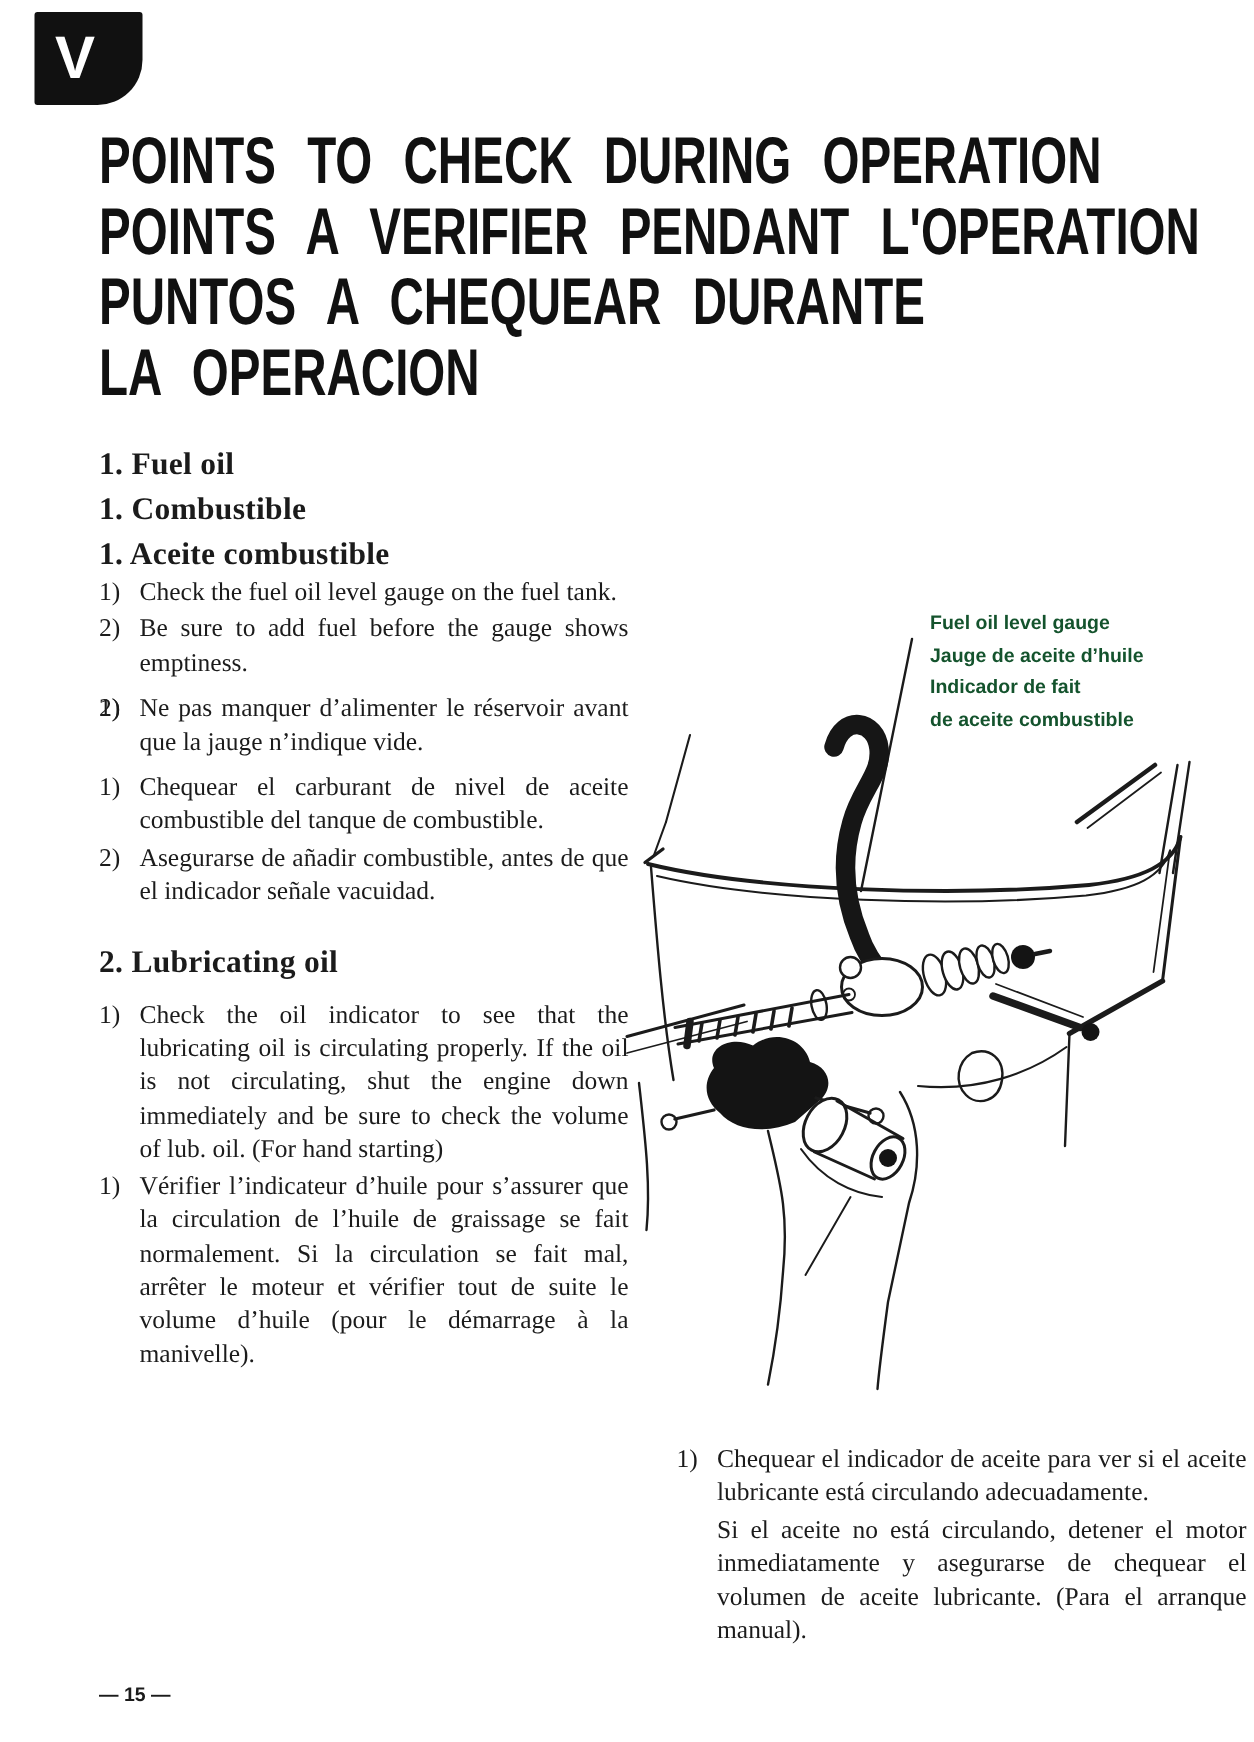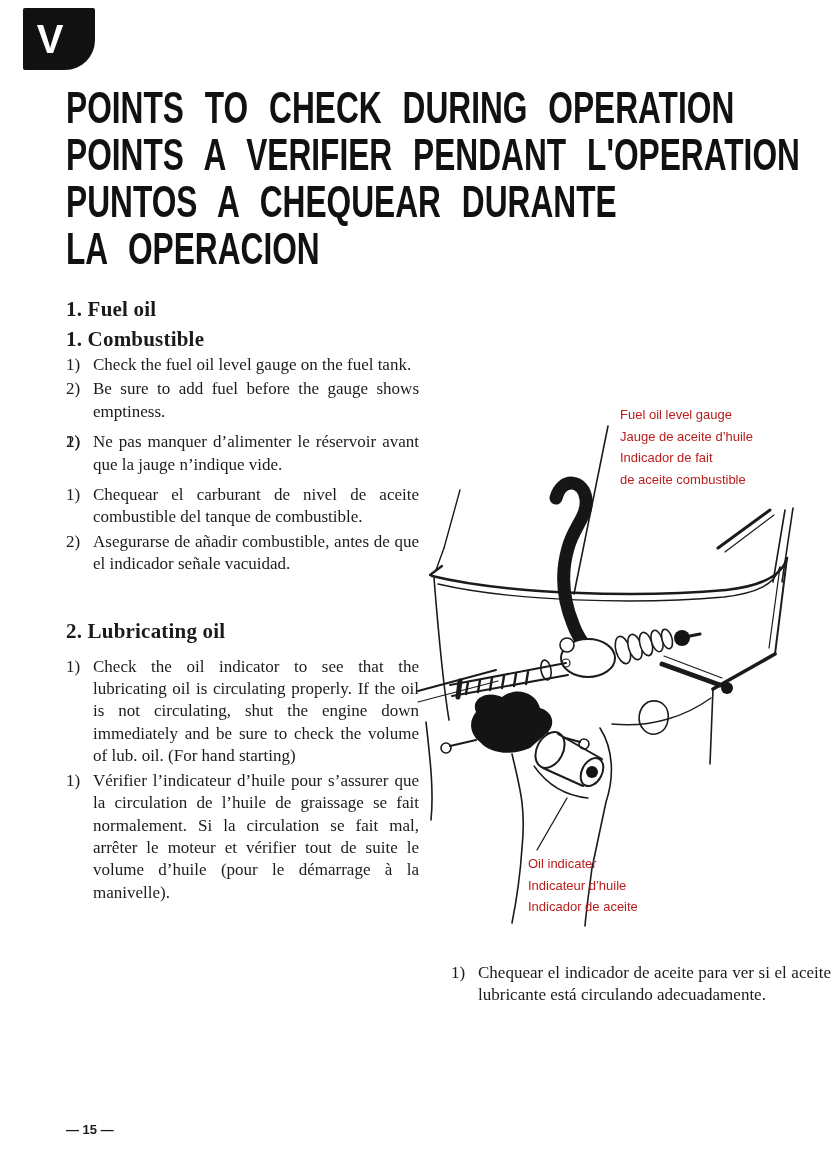--- a/index.html
+++ b/index.html
@@ -39,21 +39,21 @@
     position:relative;padding-left:27px;text-align:justify;
     font-size:17px;line-height:22.4px;
   }
   .item + .item{margin-top:2px;}
   .item .num{position:absolute;left:0;top:0;}
   
   .figure{position:absolute;left:416px;top:398px;width:420px;height:562px;}
   .figure svg{position:absolute;left:0;top:0;}
   .fig-label{
     position:absolute;font-family:"Liberation Sans", sans-serif;
-    font-weight:normal;font-size:13px;line-height:21.5px;color:#b91c1c;
+    font-weight:bold;font-size:13px;line-height:21.5px;color:#14532d;
     white-space:nowrap;
   }
   .fig-label-fuel{left:204px;top:6px;}
   .fig-label-oil{left:112px;top:455px;}
   
   .page-number{
     position:absolute;left:66px;top:1122px;
     font-family:"Liberation Sans", sans-serif;font-weight:bold;font-size:13px;
   }
 </style>
@@ -69,20 +69,21 @@
   <div class="title-line">POINTS A VERIFIER PENDANT L'OPERATION</div>
   <div class="title-line">PUNTOS A CHEQUEAR DURANTE</div>
   <div class="title-line">LA OPERACION</div>
 </div>
 
 <div class="col-left">
 
   <div class="sec-heads">
     <div class="sec-head">1. Fuel oil</div>
     <div class="sec-head">1. Combustible</div>
+    <div class="sec-head">1. Aceite combustible</div>
   </div>
 
   <div class="items">
     <div class="item">
       <span class="num">1)</span>
       <span class="txt">Check the fuel oil level gauge on the fuel tank.</span>
     </div>
     <div class="item">
       <span class="num">2)</span>
       <span class="txt">Be sure to add fuel before the gauge shows emptiness.</span>
@@ -103,21 +104,21 @@
     <div class="item">
       <span class="num">1)</span>
       <span class="txt">Chequear el carburant de nivel de aceite combustible del tanque de combustible.</span>
     </div>
     <div class="item">
       <span class="num">2)</span>
       <span class="txt">Asegurarse de añadir combustible, antes de que el indicador señale vacuidad.</span>
     </div>
   </div>
 
-  <div class="sec-heads sec2-heads lang-gap" style="margin-top:40px;">
+  <div class="sec-heads sec2-heads lang-gap" style="margin-top:20px;">
     <div class="sec-head">2. Lubricating oil</div>
   </div>
 
   <div class="items">
     <div class="item">
       <span class="num">1)</span>
       <span class="txt">Check the oil indicator to see that the lubricating oil is circulating properly. If the oil is not circulating, shut the engine down immediately and be sure to check the volume of lub. oil. (For hand starting)</span>
     </div>
     <div class="item">
       <span class="num">1)</span>
@@ -125,20 +126,24 @@
     </div>
   </div>
 
 </div>
 
 <div class="col-right">
   <div class="items">
     <div class="item">
       <span class="num">1)</span>
       <span class="txt">Chequear el indicador de aceite para ver si el aceite lubricante está circulando adecuadamente.</span>
+    </div>
+    <div class="item">
+      <span class="num"></span>
+      <span class="txt">Si el aceite no está circulando, detener el motor inmediatamente y asegurarse de chequear el volumen de aceite lubricante. (Para el arranque manual).</span>
     </div>
   </div>
 </div>
 
 <div class="figure">
 
   <svg width="420" height="562" viewBox="0 0 420 562">
     <g stroke="#1b1b1b" fill="none" stroke-linecap="round" stroke-linejoin="round">
 
       <path d="M192,28 L158,196" stroke-width="1.6"></path>
@@ -214,21 +219,16 @@
     </g>
   </svg>
 
   <div class="fig-label fig-label-fuel">
     <div>Fuel oil level gauge</div>
     <div>Jauge de aceite d’huile</div>
     <div>Indicador de fait</div>
     <div>de aceite combustible</div>
   </div>
 
-  <div class="fig-label fig-label-oil">
-    <div>Oil indicater</div>
-    <div>Indicateur d’huile</div>
-    <div>Indicador de aceite</div>
-  </div>
 
 </div>
 
 <div class="page-number">— 15 —</div>
 
 </body></html>

